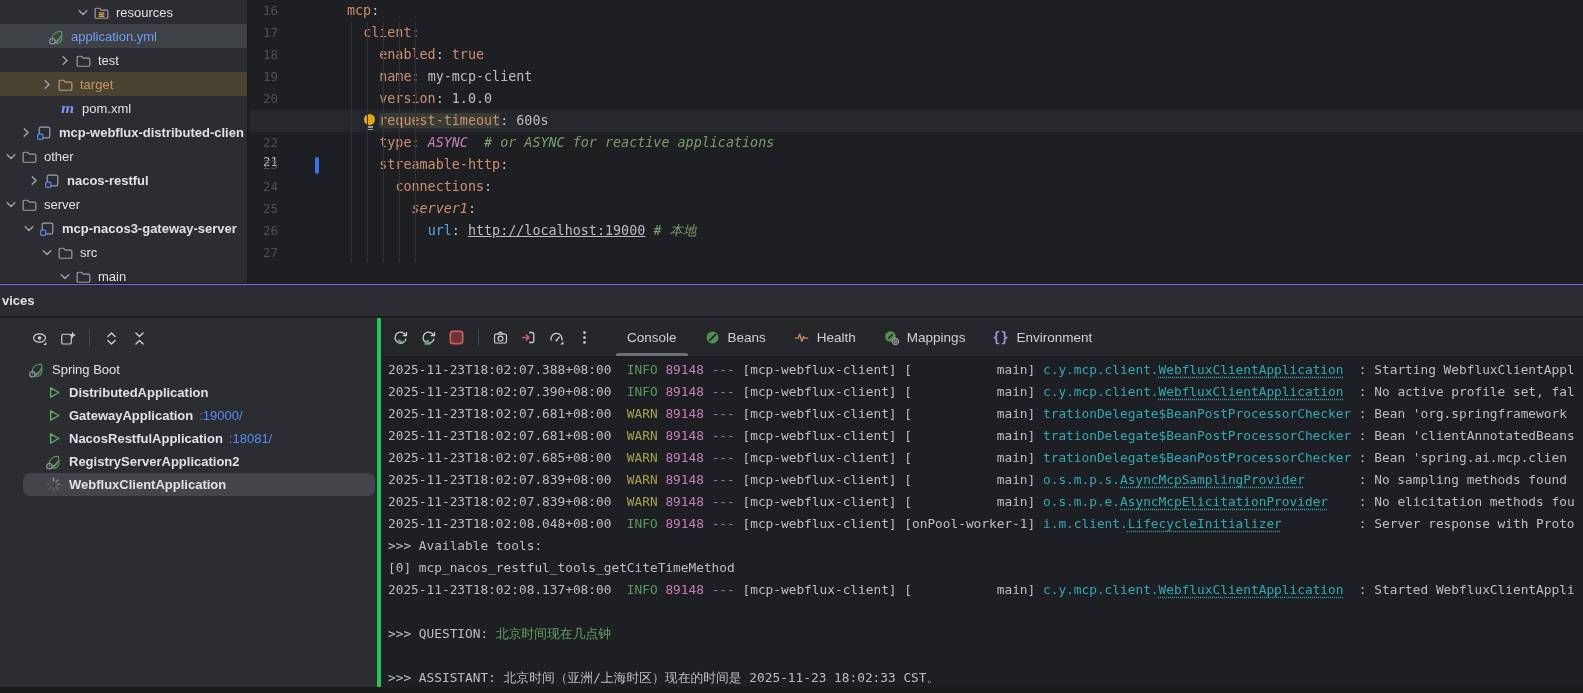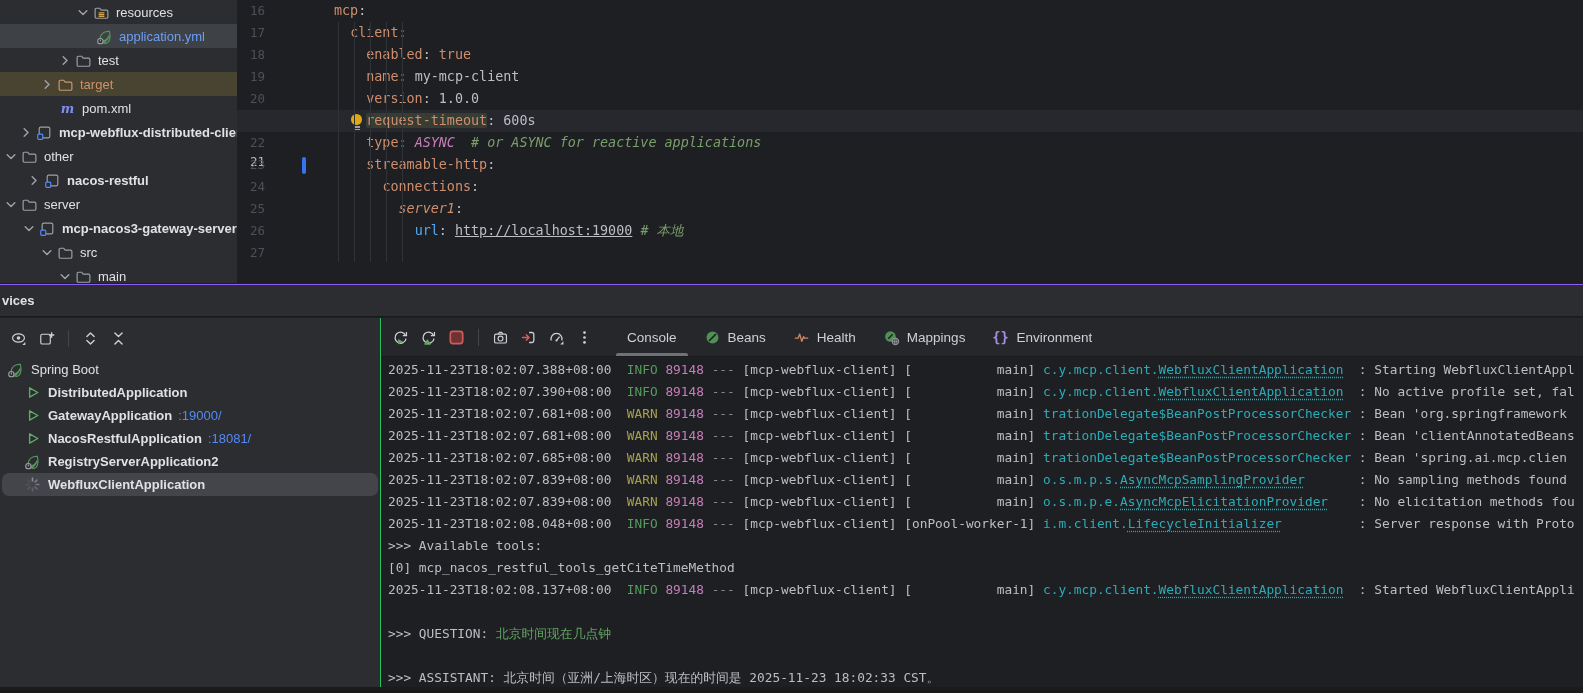--- a/index.html
+++ b/index.html
@@ -15,21 +15,21 @@
   .tree-row.selected { background:#3E4145; }
   .tree-row.excluded { background:#494332; }
   .tree-row .chev { width:16px; height:16px; flex:0 0 16px; display:flex; align-items:center; justify-content:center; }
   .tree-row .icon { width:17px; height:17px; flex:0 0 17px; margin-left:2px; display:flex; align-items:center; justify-content:center; }
   .tree-row .lbl { margin-left:6px; }
   .tree-row .lbl.blue { color:#6C9EF8; }
   .tree-row .lbl.orange { color:#CD9367; }
   .tree-row .lbl.bold { font-weight:bold; }
 
   
-  .editor { position:absolute; left:237px; top:0; right:0; height:283px; background:#1E1F22; overflow:hidden; }
+  .editor { position:absolute; left:250px; top:0; right:0; height:283px; background:#1E1F22; overflow:hidden; }
   .code-line { position:relative; display:flex; height:22px;
                font-family:"DejaVu Sans Mono", monospace; font-size:13.4px; line-height:22px; }
   .code-line.current { background:#26282E; }
   .code-line .gutter { flex:0 0 44px; text-align:right; padding-right:16px; color:#4B5059;
                        font-size:12.5px; line-height:22px; }
   .code-line.current .gutter { color:#B4B8BF;margin-top:41px; }
   .code-line .code { white-space:pre; padding-left:53px; }
   .tok-key { color:#CF8E6D; }
   .tok-val { color:#BCBEC4; }
   .tok-enum { color:#C77DBB; font-style:italic; }
@@ -45,21 +45,21 @@
   .bulb .b2 { top:13px; } .bulb .b3 { top:15.5px; }
   .iguide { position:absolute; top:22px; width:1px; height:240px; background:#2E3136; }
 
   
   .services-header { position:absolute; left:0; top:284px; width:100%; height:33px; background:#2B2D30;
                      border-top:1px solid #8b5cf6; border-bottom:1px solid #1A1B1D;
                      display:flex; align-items:center; }
   .services-title { color:#DFE1E5; font-size:13px; font-weight:bold; margin-left:2px; }
   .services-body { position:absolute; left:0; top:318px; width:100%; bottom:6px; }
   .services-left { position:absolute; left:0; top:0; width:381px; height:100%;
-                   background:#2B2D30; border-right:1px solid #22c55e; overflow:hidden; }
+                   background:#2B2D30; border-right:4px solid #22c55e; overflow:hidden;padding-left:21px; }
   .svc-toolbar { display:flex; align-items:center; height:40px; padding-left:8px; gap:7px; }
   .tb-btn { width:21px; height:21px; display:flex; align-items:center; justify-content:center; border-radius:4px; }
   .tb-sep { width:1px; height:17px; background:#43454A; margin:0 4px; }
   .svc-row { position:relative; display:flex; align-items:center; height:23px; margin:0 2px;
              border-radius:7px; color:#DFE1E5; font-size:13px; white-space:nowrap; }
   .svc-row.selected { background:#43454A; }
   .svc-row .icon { width:17px; height:17px; flex:0 0 17px; display:flex; align-items:center; justify-content:center; }
   .svc-row .lbl { margin-left:7px; }
   .svc-row .lbl.bold { font-weight:bold; }
   .svc-row .port { margin-left:6px; color:#548AF7; }
@@ -103,21 +103,21 @@
             </svg>
           </span>
           <span class="icon">
             <svg width="17" height="17" viewBox="0 0 16 16" xmlns="http://www.w3.org/2000/svg">
               <path d="M2 5.2c0-.7.5-1.2 1.2-1.2h3.1l1.4 1.8h5.1c.7 0 1.2.5 1.2 1.2v5.2c0 .7-.5 1.2-1.2 1.2H3.2c-.7 0-1.2-.5-1.2-1.2z" stroke="#9DA0A8" stroke-width="1.1" fill="none"></path>
               <path d="M5.3 8.3h5.4M5.3 10h5.4M5.3 11.7h5.4" stroke="#D9A343" stroke-width="1.1"></path>
             </svg>
           </span>
           <span class="lbl">resources</span>
         </div>
-        <div class="tree-row selected" style="padding-left: 94px;">
+        <div class="tree-row selected" style="padding-left: 46px;">
           <span class="icon">
             <svg width="17" height="17" viewBox="0 0 16 16" xmlns="http://www.w3.org/2000/svg">
               <path d="M12.6 3.2c-4.6-.4-8.1 2.1-8.6 6-.2 1.5.1 2.9.9 3.9 2.6-.6 5.9-2.6 7.4-5.9-.9 3.4-3.3 5.9-5.4 6.9.8.3 1.6.4 2.5.3 3.4-.5 4.6-5.4 3.2-11.2z" stroke="#57965C" stroke-width="1.1" fill="none"></path>
               <circle cx="4.1" cy="12.4" r="2.5" fill="#2B2D30" stroke="#9DA0A8" stroke-width="1"></circle>
               <path d="M4.1 10.9v1.7" stroke="#9DA0A8" stroke-width="1"></path>
             </svg>
           </span>
           <span class="lbl blue">application.yml</span>
         </div>
         <div class="tree-row" style="padding-left: 57px;">

